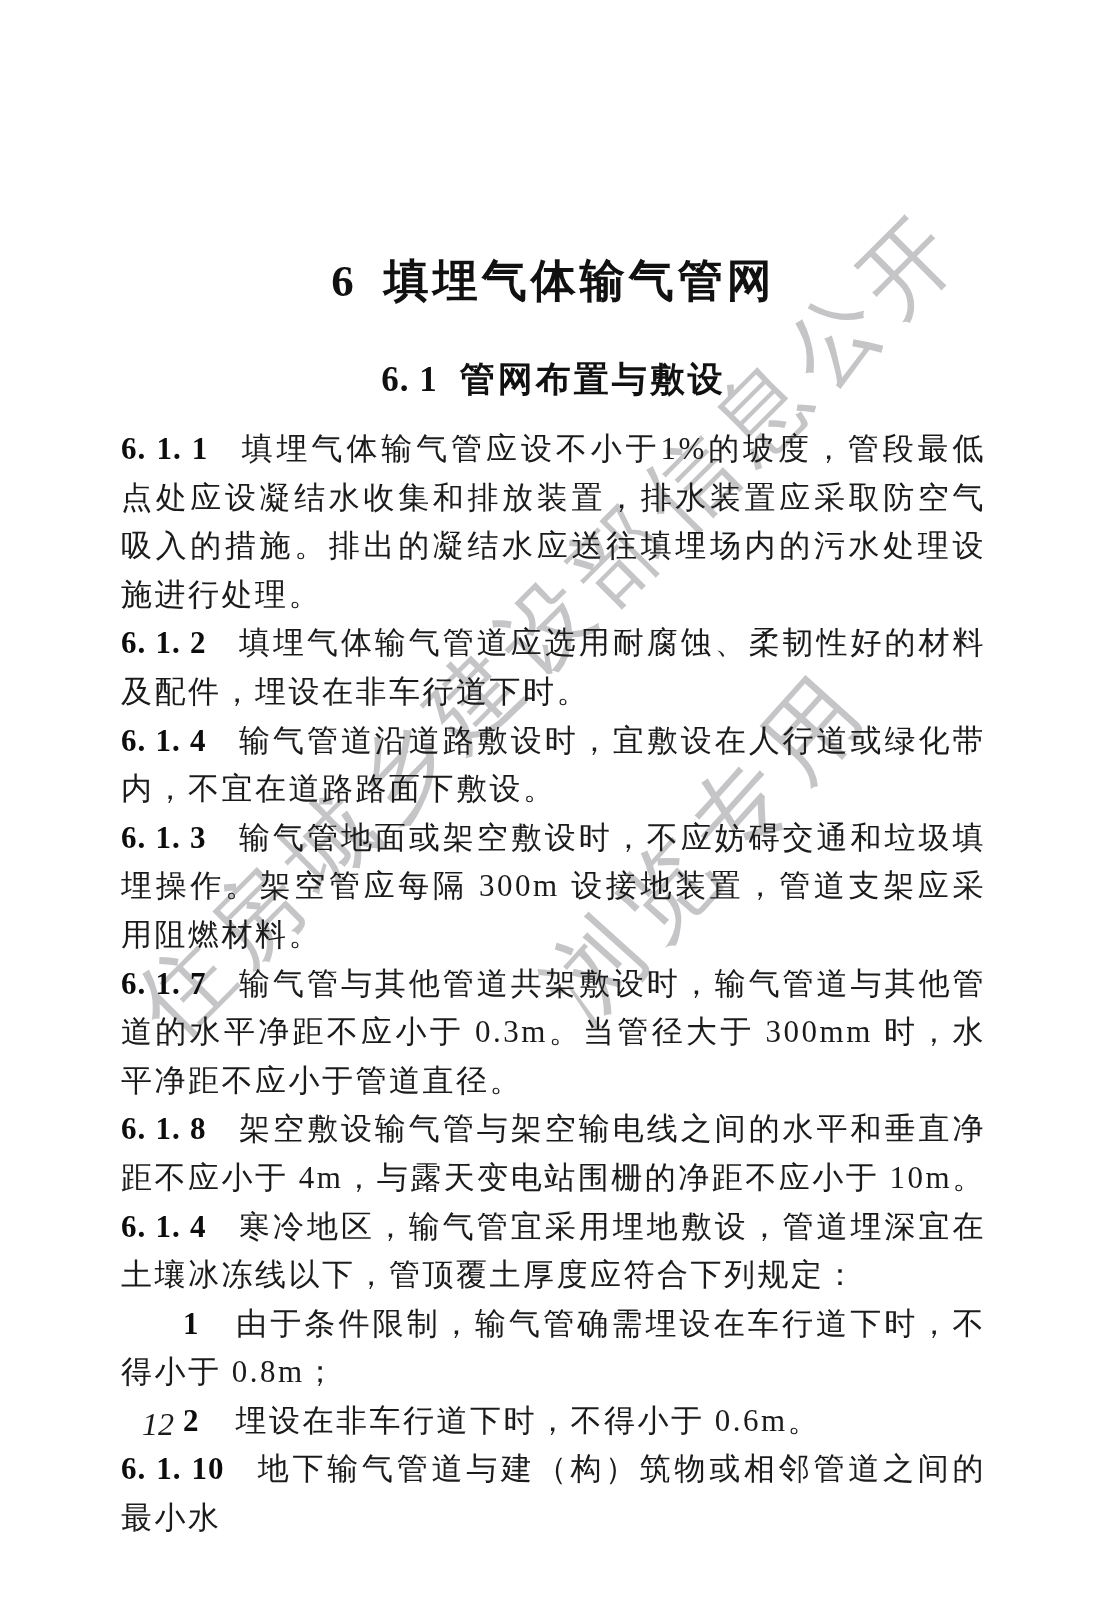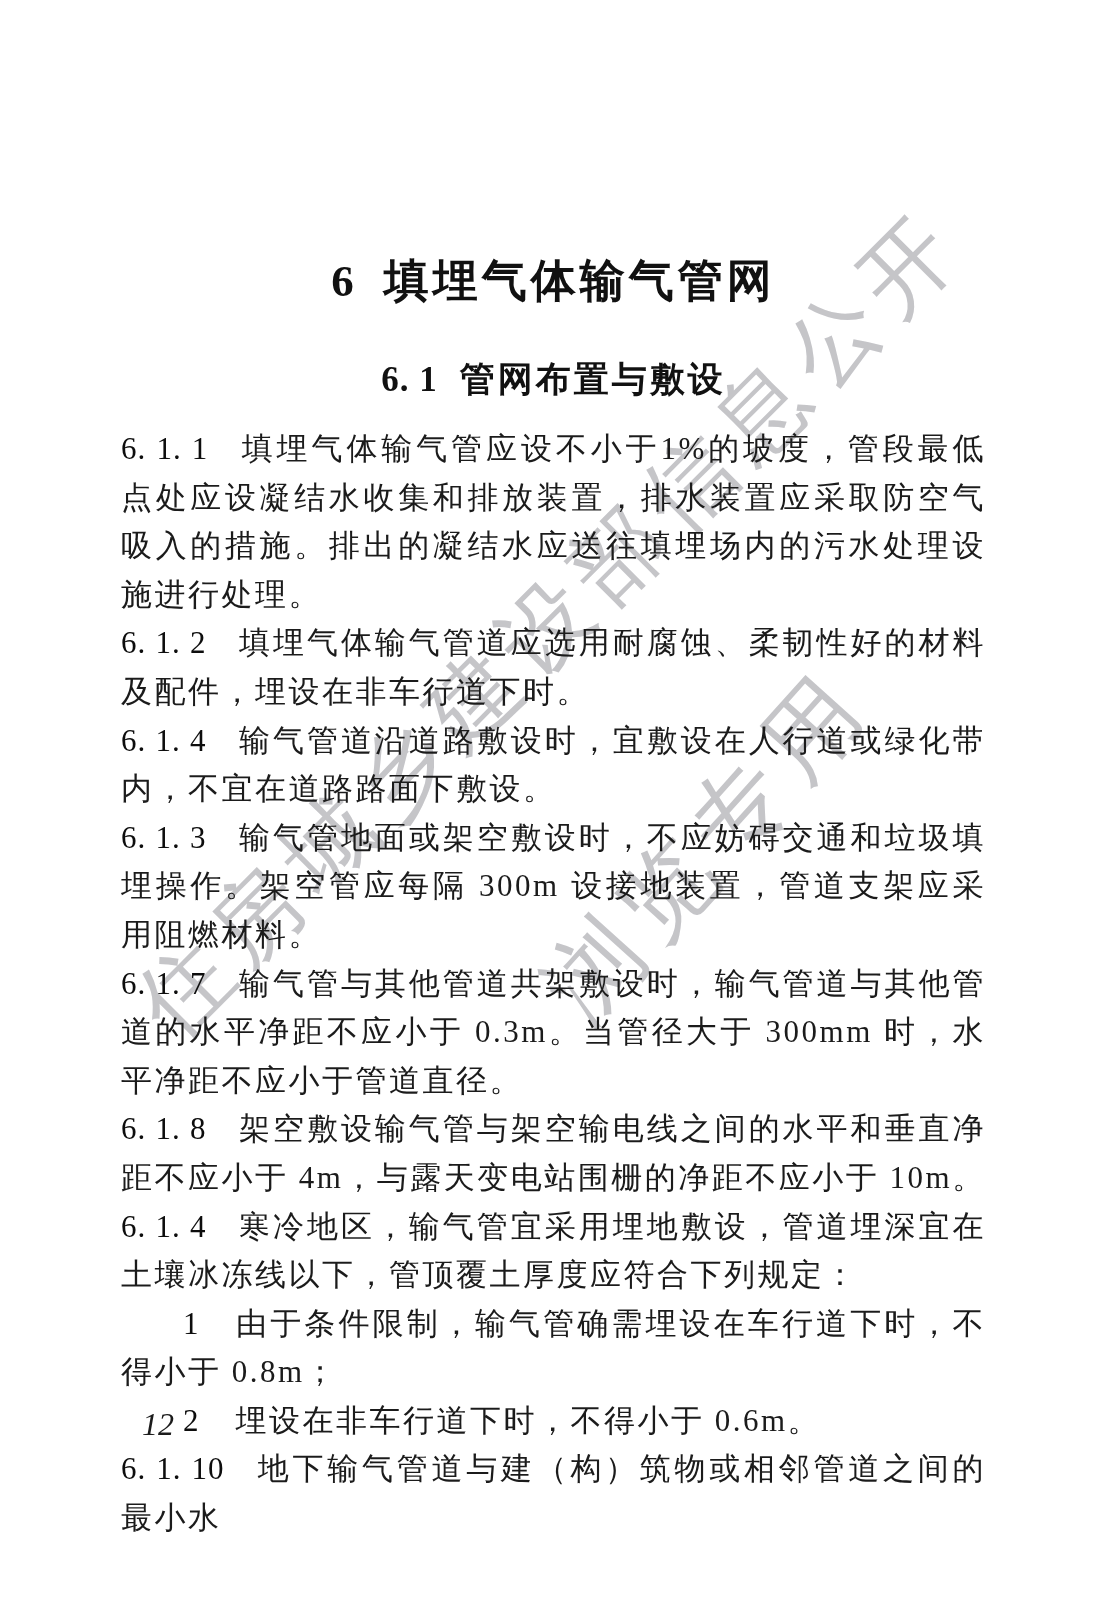--- a/index.html
+++ b/index.html
@@ -83,21 +83,21 @@
   p.clause {
     margin: 0;
     font-size: 31px;
     line-height: 48.6px;
     letter-spacing: 2.5px;
     text-align: justify;
     text-align-last: left;
     color: #1b1b1b;
   }
   p.clause b.num {
-    font-weight: 400;
+    font-weight: 700;
     letter-spacing: 1px;
     margin-right: 32px;
     color: #0d0d0d;
   }
   p.clause.sub {
     text-indent: 2em;
   }
   p.clause.sub b.num {
     margin-right: 36px;
   }

